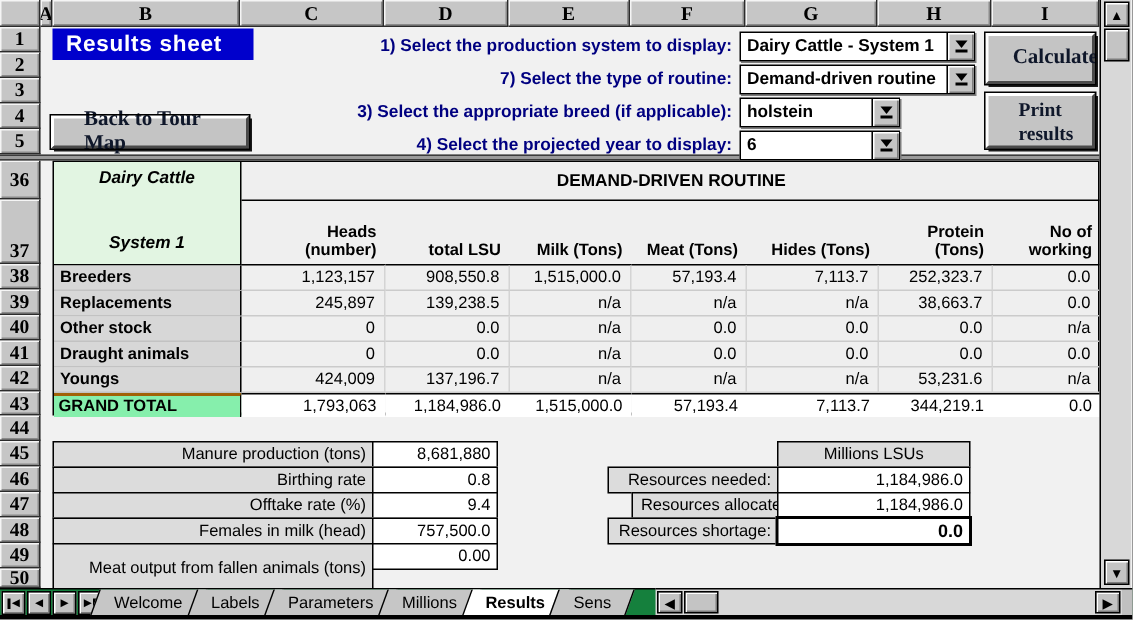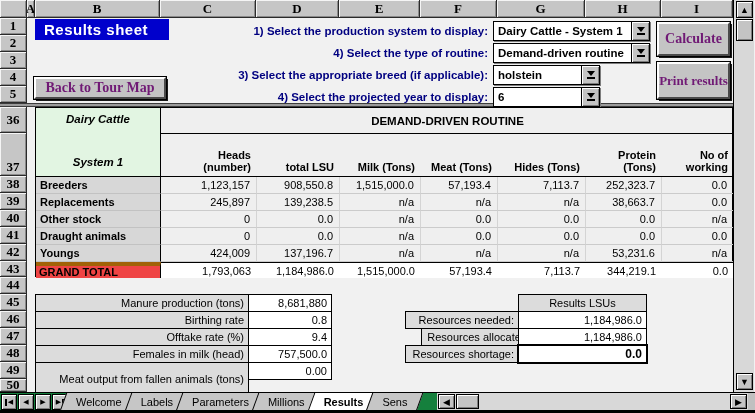--- a/index.html
+++ b/index.html
@@ -13,22 +13,22 @@
            display:flex;align-items:center;justify-content:center;overflow:hidden;
            font-family:"Liberation Serif",serif;font-weight:bold;font-size:13px;}
   .pane-split{position:absolute;left:0;top:103px;width:733px;height:4px;background:#9b9b9b;
               border-top:1px solid #3c3c3c;border-bottom:1px solid #3c3c3c;}
 
   
   .title{position:absolute;left:35px;top:19px;width:134px;height:21px;background:#0000cc;color:#fff;
          font-weight:bold;font-size:15px;line-height:21px;padding-left:9px;letter-spacing:.5px;}
   .push-btn{position:absolute;background:#c4c4c4;border:2px solid;border-color:#ffffff #4a4a4a #4a4a4a #ffffff;
             outline:1px solid #000;box-shadow:2px 2px 0 #1a1a1a;
-            font-family:"Liberation Serif",serif;font-weight:bold;color:#701a75;
-            display:flex;align-items:center;justify-content:center;cursor:pointer;}
+            font-family:"Liberation Serif",serif;font-weight:bold;color:#0f172a;
+            display:flex;align-items:center;justify-content:center;cursor:pointer;padding-left:20px;}
   .btn-back{left:34px;top:77px;width:132px;height:22px;font-size:14px;}
   .btn-calc{left:657px;top:22px;width:73px;height:34px;font-size:14px;}
   .btn-print{left:657px;top:62px;width:73px;height:37px;font-size:13px;}
 
   
   .sel-label{position:absolute;left:150px;width:338px;height:20px;color:#000080;font-weight:bold;
              font-size:11.5px;text-align:right;line-height:20px;}
   .dropdown{position:absolute;left:493px;height:20px;background:#fff;border:1px solid #000;
             box-shadow:1px 1px 0 #7d7d7d;display:flex;align-items:stretch;}
   .dd-text{flex:1;font-weight:bold;font-size:11.5px;line-height:18px;padding-left:4px;white-space:nowrap;overflow:hidden;}
@@ -44,21 +44,21 @@
   .cell{position:absolute;display:flex;align-items:center;overflow:hidden;white-space:nowrap;}
   .c-corner{background:#e2f5e2;border-right:1px solid #000;border-bottom:1px solid #000;
             flex-direction:column;justify-content:space-between;align-items:center;
             font-weight:bold;font-style:italic;font-size:11.5px;padding:5px 0 8px 0;}
   .c-banner{border-bottom:1px solid #000;justify-content:center;font-weight:bold;font-size:11.5px;}
   .c-head{border-bottom:1px solid #000;justify-content:flex-end;align-items:flex-end;
           font-weight:bold;text-align:right;white-space:pre-line;padding:0 6px 3px 0;line-height:12px;}
   .c-rowlabel{background:#d7d7d7;font-weight:bold;padding-left:4px;border-right:1px solid #000;
               border-bottom:1px solid #c2c2c2;}
   .c-val{justify-content:flex-end;padding-right:6px;border-bottom:1px solid #cbcbcb;border-right:1px solid #d4d4d4;}
-  .c-total-label{background:#ef4444;font-weight:bold;padding-left:3px;border-right:1px solid #000;border-top:4px solid #a16207;}
+  .c-total-label{background:#86efac;font-weight:bold;padding-left:3px;border-right:1px solid #000;border-top:2px solid #a16207;}
   .c-total-val{background:#fff;justify-content:flex-end;padding-right:6px;border-top:1px solid #000;}
 
   
   .sumcell{position:absolute;border:1px solid #000;display:flex;align-items:center;overflow:hidden;white-space:nowrap;}
   .sum-label{background:#dcdcdc;justify-content:flex-end;padding-right:4px;}
   .sum-value{background:#fff;justify-content:flex-end;padding-right:4px;}
   .sum-head{background:#dcdcdc;justify-content:center;}
   .sum-selected{border-width:2px;font-weight:bold;font-size:12px;}
 
   
@@ -134,21 +134,21 @@
 
   <div id="selectors">
       <div class="sel-label" style="top: 21px;">1) Select the production system to display:</div>
       <div class="dropdown" style="top: 21px; width: 157px;">
         <div class="dd-text">Dairy Cattle - System 1</div>
         <div class="dd-btn">
           <div class="dd-tri"></div>
           <div class="dd-bar"></div>
         </div>
       </div>
-      <div class="sel-label" style="top: 43px;">4) Select the type of routine:</div>
+      <div class="sel-label" style="top: 43px;">7) Select the type of routine:</div>
       <div class="dropdown" style="top: 43px; width: 157px;">
         <div class="dd-text">Demand-driven routine</div>
         <div class="dd-btn">
           <div class="dd-tri"></div>
           <div class="dd-bar"></div>
         </div>
       </div>
       <div class="sel-label" style="top: 65px;">3) Select the appropriate breed (if applicable):</div>
       <div class="dropdown" style="top: 65px; width: 107px;">
         <div class="dd-text">holstein</div>
@@ -237,21 +237,21 @@
       <div class="sumcell sum-label" style="left: 35px; top: 294px; width: 214px; height: 18px;">Manure production (tons)</div>
       <div class="sumcell sum-value" style="left: 248px; top: 294px; width: 84px; height: 18px;">8,681,880</div>
       <div class="sumcell sum-label" style="left: 35px; top: 311px; width: 214px; height: 18px;">Birthing rate</div>
       <div class="sumcell sum-value" style="left: 248px; top: 311px; width: 84px; height: 18px;">0.8</div>
       <div class="sumcell sum-label" style="left: 35px; top: 328px; width: 214px; height: 18px;">Offtake rate (%)</div>
       <div class="sumcell sum-value" style="left: 248px; top: 328px; width: 84px; height: 18px;">9.4</div>
       <div class="sumcell sum-label" style="left: 35px; top: 345px; width: 214px; height: 18px;">Females in milk (head)</div>
       <div class="sumcell sum-value" style="left: 248px; top: 345px; width: 84px; height: 18px;">757,500.0</div>
       <div class="sumcell sum-label" style="left: 35px; top: 362px; width: 214px; height: 33px;">Meat output from fallen animals (tons)</div>
       <div class="sumcell sum-value" style="left: 248px; top: 362px; width: 84px; height: 18px;">0.00</div>
-      <div class="sumcell sum-head" style="left: 518px; top: 294px; width: 129px; height: 18px;">Results LSUs</div>
+      <div class="sumcell sum-head" style="left: 518px; top: 294px; width: 129px; height: 18px;">Millions LSUs</div>
       <div class="sumcell sum-label" style="left: 405px; top: 311px; width: 114px; height: 18px;">Resources needed:</div>
       <div class="sumcell sum-value" style="left: 518px; top: 311px; width: 129px; height: 18px;">1,184,986.0</div>
       <div class="sumcell sum-label" style="left: 421px; top: 328px; width: 114px; height: 18px;">Resources allocated:</div>
       <div class="sumcell sum-value" style="left: 518px; top: 328px; width: 129px; height: 18px;">1,184,986.0</div>
       <div class="sumcell sum-label" style="left: 405px; top: 345px; width: 114px; height: 18px;">Resources shortage:</div>
       <div class="sumcell sum-value sum-selected" style="left: 517px; top: 344px; width: 131px; height: 20px;">0.0</div>
     </div>
 
   <div class="vscroll">
     <div class="scroll-btn" style="left:2px;top:1px;width:17px;height:17px;">▲</div>

